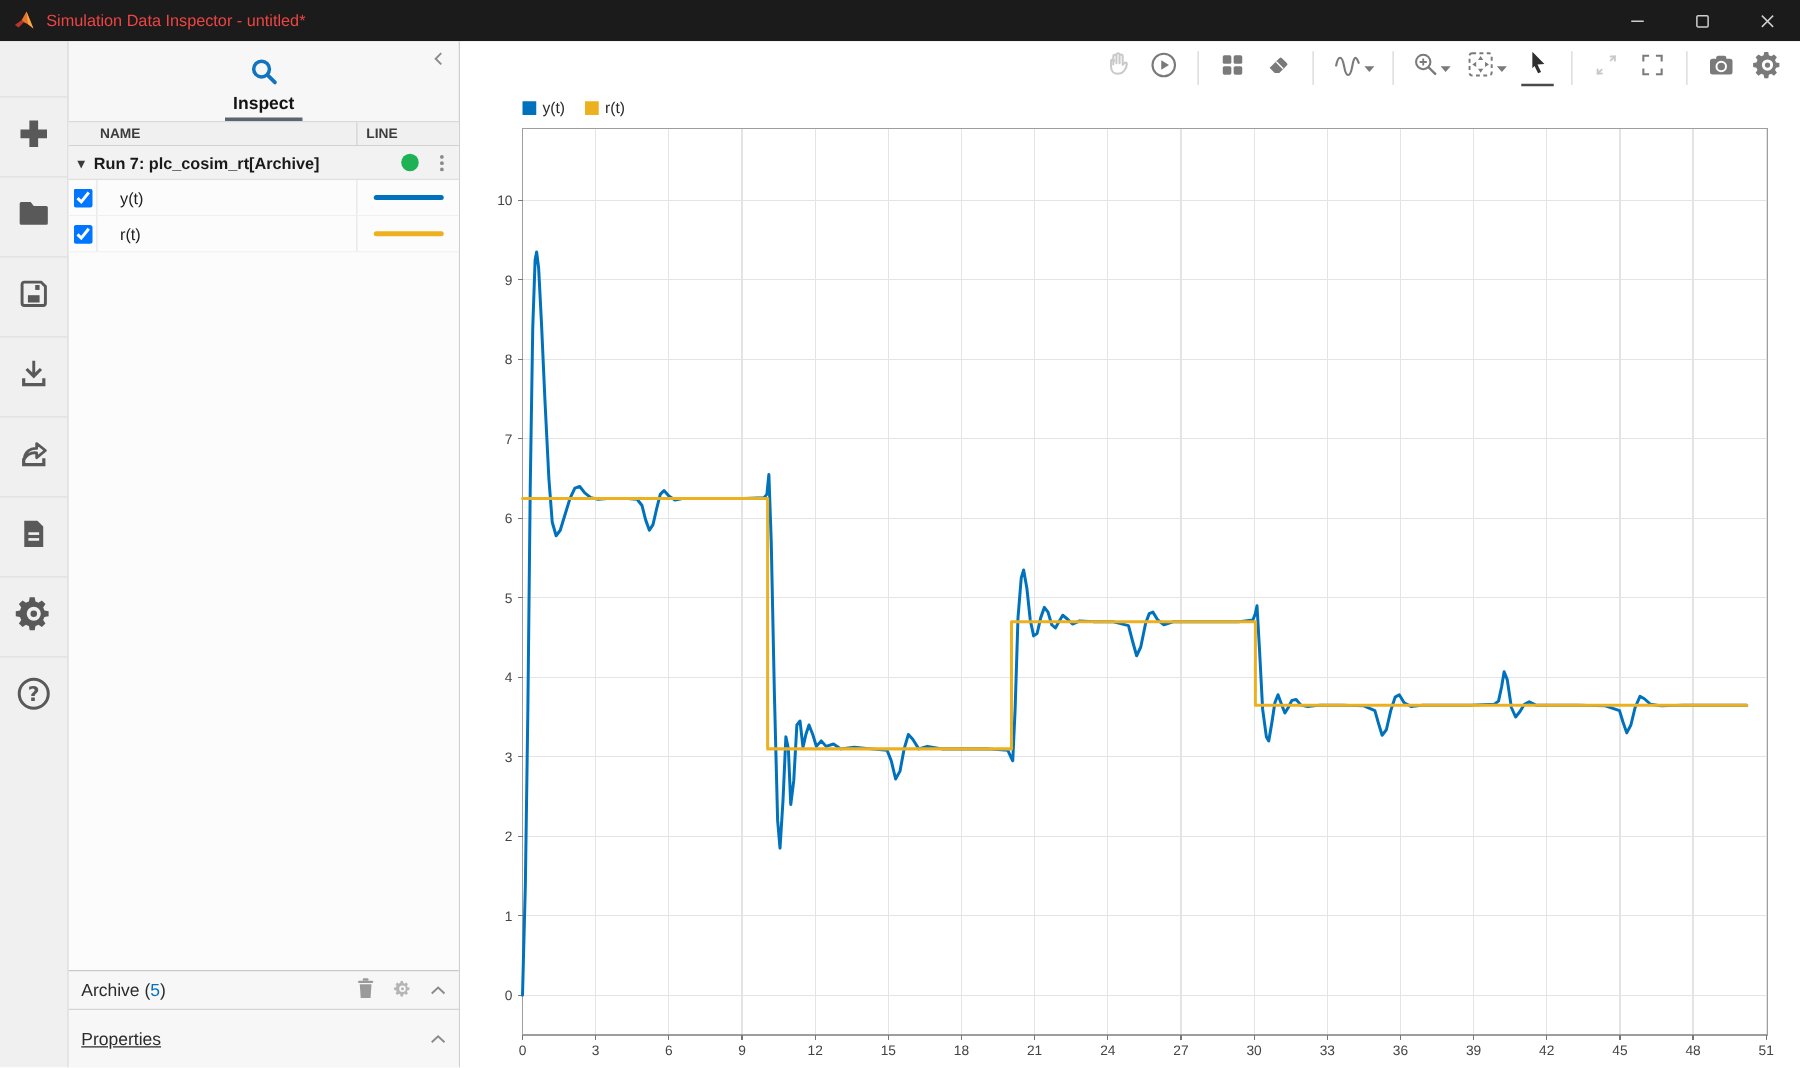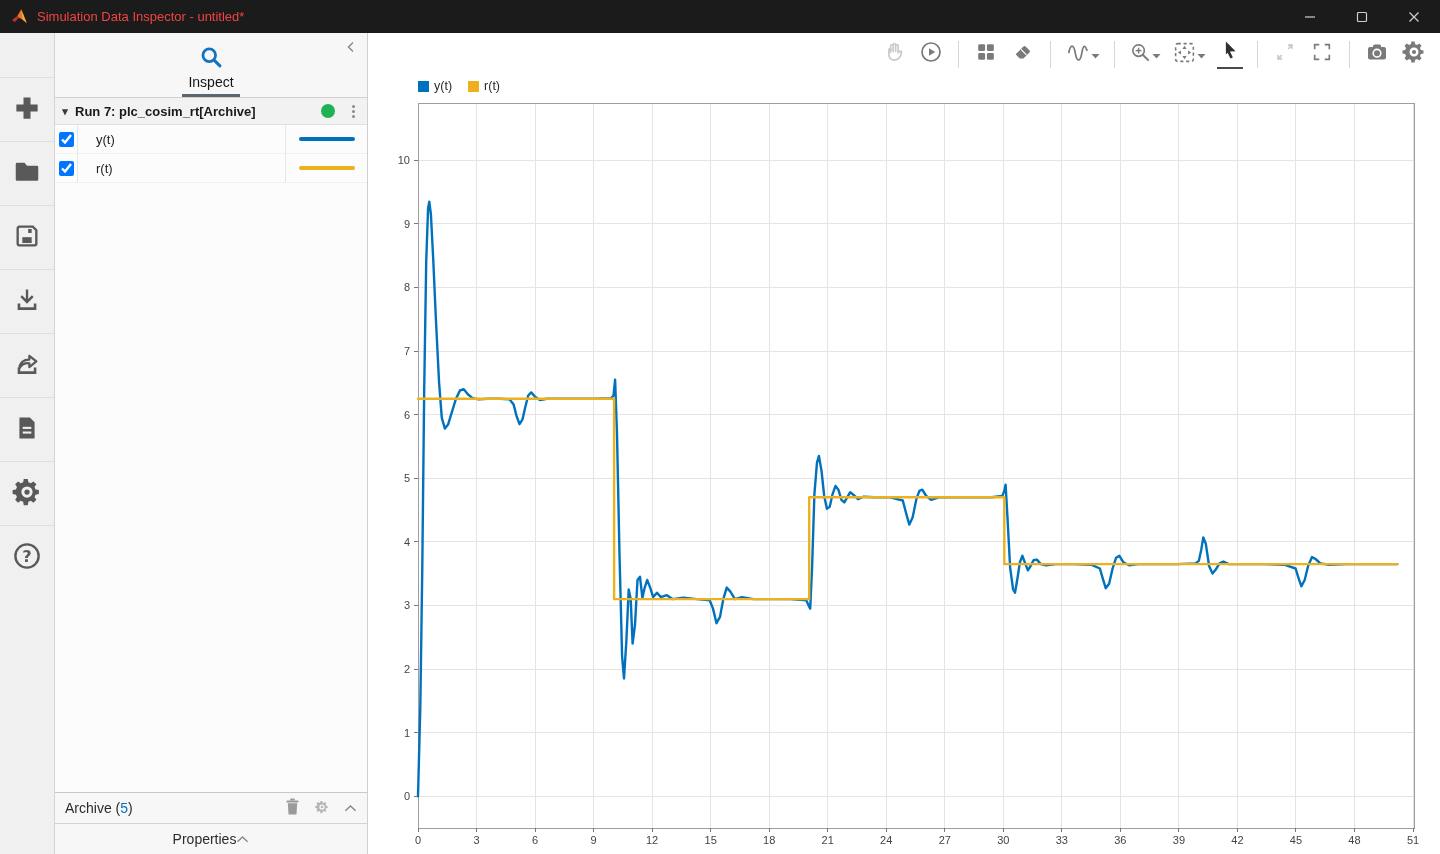--- a/index.html
+++ b/index.html
@@ -22,21 +22,21 @@
   .strip-btn { height:64px; flex:none; display:flex; align-items:center; justify-content:center;
                border-top:1px solid #dedede; }
 
   
   .leftpanel { width:313px; background:#f7f7f7; border-right:1px solid #cfcfcf;
                display:flex; flex-direction:column; position:relative; }
   .tabs { display:flex; justify-content:center; gap:34px; padding-top:10px; height:64px; flex:none; }
   .tab { display:flex; flex-direction:column; align-items:center; width:118px; }
   .tab .ticon { height:32px; display:flex; align-items:center; }
   .tab .tlabel { font-size:14px; color:#333; padding:2px 6px 4px 6px; }
-  .tab.selected .tlabel { font-weight:normal; color:#141414; border-bottom:3px solid #5c6670; }
+  .tab.selected .tlabel { font-weight:bold; color:#141414; border-bottom:3px solid #5c6670; }
   .collapse-btn { position:absolute; top:5px; right:7px; width:18px; height:18px;
                   display:flex; align-items:center; justify-content:center; }
 
   .filter-row { padding:4px 8px 7px 8px; flex:none; }
   .filter-input { width:100%; height:23px; border:1px solid #9e9e9e; background:#fff;
                   font-size:13px; padding:0 6px; color:#333; outline:none;
                   font-family:"Liberation Sans", sans-serif; }
   .filter-input::placeholder { color:#8f8f8f; }
 
   .sig-table { flex:none; background:#fcfcfc; border-top:1px solid #d0d0d0; }
@@ -64,23 +64,23 @@
                display:flex; align-items:center; justify-content:center; }
   .swatch { width:56px; height:4px; border-radius:2px; }
 
   .table-filler { flex:1; background:#fcfcfc; }
 
   .archive-bar { height:31px; flex:none; border-top:1px solid #c9c9c9; background:#f7f7f7;
                  display:flex; align-items:center; font-size:14px; color:#2b2b2b; padding:12px 10px; }
   .archive-label { flex:1; }
   .archive-count { color:#0072bd; }
   .bar-icons { display:flex; align-items:center; gap:15px; }
-  .props-bar { height:31px; flex:none; border-top:1px solid #d4d4d4; background:#f7f7f7;
-               display:flex; align-items:center; justify-content:center;
-               font-size:14px; color:#2b2b2b; padding:0 10px; }
+  .props-bar { height:47px; flex:none; border-top:1px solid #d4d4d4; background:#f7f7f7;
+               display:flex; align-items:center; justify-content:space-between;
+               font-size:14px; color:#2b2b2b; padding:0 10px;text-decoration:underline; }
 
   
   .chartpanel { flex:1; display:flex; flex-direction:column; background:#fff; min-width:0; }
   .chart-toolbar { height:42px; flex:none; display:flex; align-items:center;
                    justify-content:flex-end; gap:11px; padding-right:13px; }
   .tb-btn { min-width:26px; height:30px; display:flex; align-items:center; justify-content:center; }
   .tb-btn.active { border-bottom:2px solid #4a4a4a; }
   .tb-div { width:1px; height:27px; background:#d6d6d6; margin:0 3px; flex:none; }
 
   .plot-wrap { flex:1; position:relative; }
@@ -203,20 +203,24 @@
             <circle cx="10" cy="10" r="5.6" fill="none" stroke="#1274bf" stroke-width="2.5"></circle>
             <line x1="14.3" y1="14.3" x2="19.5" y2="19.5" stroke="#1274bf" stroke-width="2.7" stroke-linecap="round"></line>
           </svg>
         </span>
         <span class="tlabel">Inspect</span>
       </div>
     </div>
 
 
     <div class="sig-table">
+      <div class="thead">
+        <span class="th-name">NAME</span>
+        <span class="th-line">LINE</span>
+      </div>
       <div class="run-row">
         <span class="run-caret">▾</span>
         <span class="run-label">Run 7: plc_cosim_rt[Archive]</span>
         <span class="run-dot" style="background: rgb(31, 178, 84);"></span>
         <span class="dots-menu">
             <i></i>
             <i></i>
             <i></i>
           </span>
       </div>

